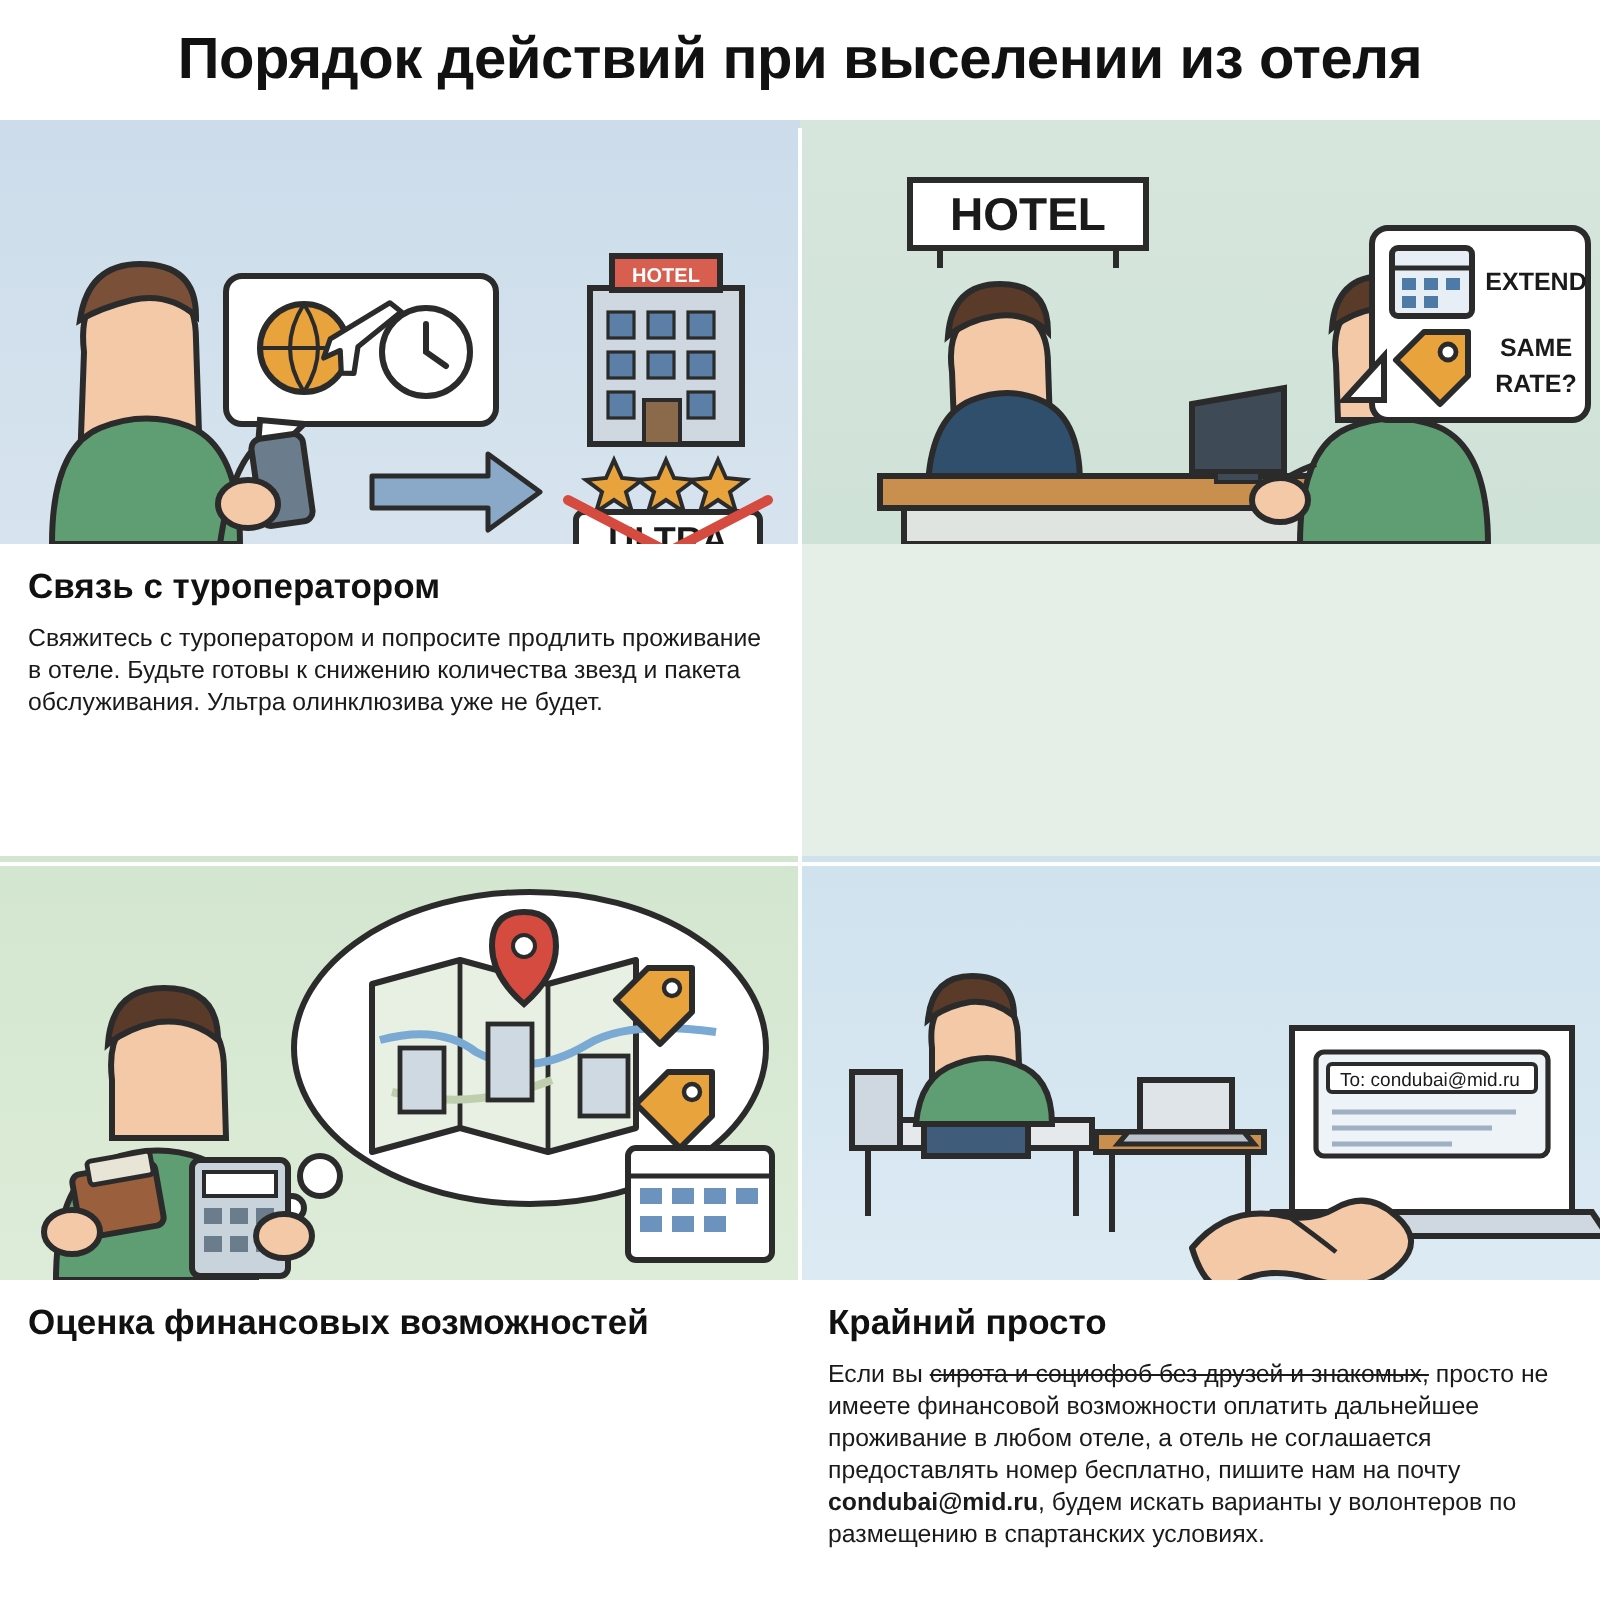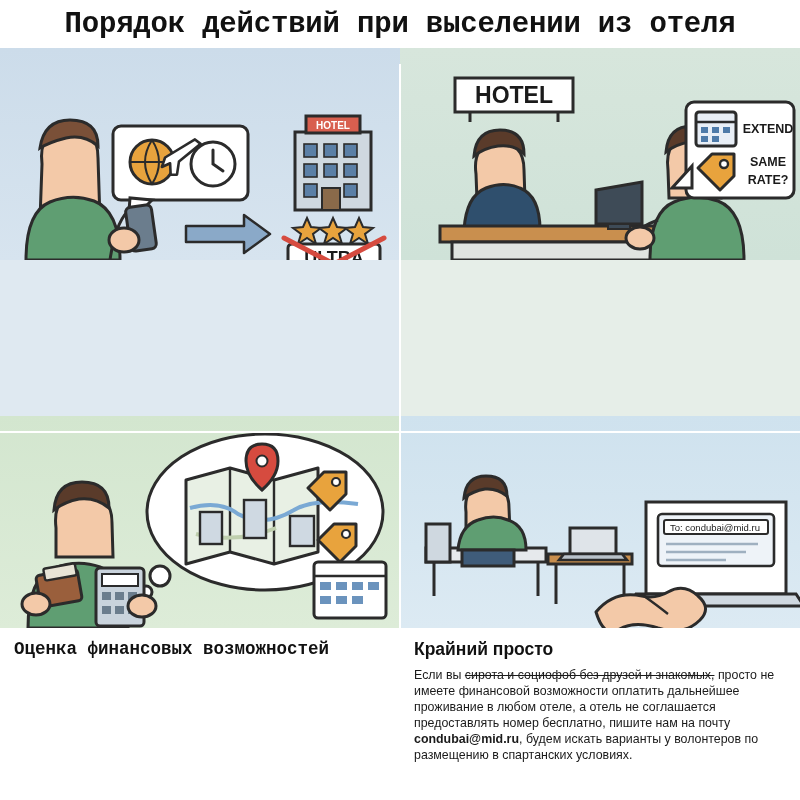--- a/index.html
+++ b/index.html
@@ -9,47 +9,46 @@
     background: #ffffff;
     font-family: "Liberation Sans", sans-serif;
     overflow: hidden;
   }
   .page {
     position: relative;
     width: 800px; height: 800px;
     background: #ffffff;
   }
   .main-title {
-    height: 48px;
+    height: 60px;
     display: flex; align-items: center; justify-content: center;
     font-size: 29px;
     font-weight: bold;
     color: #111111;
     letter-spacing: -0.2px;
     padding: 12px 8px;
     text-align: center;
     white-space: nowrap;
-    font-family: Liberation Mono, monospace;
   }
   .grid {
     display: grid;
     grid-template-columns: 1fr 1fr;
     grid-template-rows: 1fr 1fr;
     width: 800px;
     height: 736px;
   }
   .cell {
     position: relative;
     overflow: hidden;
     display: flex;
     flex-direction: column;
   }
   .cell.c1 { background: #dfe9f1; }
   .cell.c2 { background: #e6eee8; }
-  .cell.c3 { background: #5eead4; font-family: Liberation Mono, monospace; }
+  .cell.c3 { background: #5eead4; }
   .cell.c4 { background: #737373; }
 
   .art {
     position: relative;
     height: 212px;
     flex: none;
     overflow: hidden;
   }
   .c1 .art { background: linear-gradient(180deg,#ccdcea 0%, #d7e4ef 100%); }
   .c2 .art { background: linear-gradient(180deg,#d7e6dc 0%, #cfe2d8 100%); }
@@ -153,20 +152,24 @@
             <polygon points="333,170 337,179 347,180 339,186 342,196 333,190 324,196 327,186 319,180 329,179"></polygon>
             <polygon points="359,170 363,179 373,180 365,186 368,196 359,190 350,196 353,186 345,180 355,179"></polygon>
           </g>
 
           <rect x="288" y="196" width="92" height="40" rx="4" fill="#ffffff" stroke="#2b2b2b" stroke-width="3"></rect>
           <text x="334" y="216" font-family="Liberation Sans, sans-serif" font-size="18" font-weight="bold" fill="#1a1a1a" text-anchor="middle">ULTRA</text>
           <text x="334" y="231" font-family="Liberation Sans, sans-serif" font-size="10" font-weight="bold" fill="#1a1a1a" text-anchor="middle">ALL INCLUSIVE</text>
           <path d="M284 190 L384 242 M384 190 L284 242" stroke="#d64b3f" stroke-width="5" stroke-linecap="round"></path>
         </svg>
       </div>
+      <div class="text-block">
+        <p class="cap-title">Связь с туроператором</p>
+        <p class="cap-body">Свяжитесь с туроператором и попросите продлить проживание в отеле. Будьте готовы к снижению количества звезд и пакета обслуживания. Ультра олинклюзива уже не будет.</p>
+      </div>
     </div>
 
     <div class="cell c2">
       <div class="art">
         <svg width="400" height="212" viewBox="0 0 400 212">
 
           <rect x="55" y="30" width="118" height="34" fill="#ffffff" stroke="#2b2b2b" stroke-width="3"></rect>
           <text x="114" y="55" font-family="Liberation Sans, sans-serif" font-size="23" font-weight="bold" fill="#1a1a1a" text-anchor="middle">HOTEL</text>
           <path d="M70 64 v10 M158 64 v10" stroke="#2b2b2b" stroke-width="3"></path>
 

